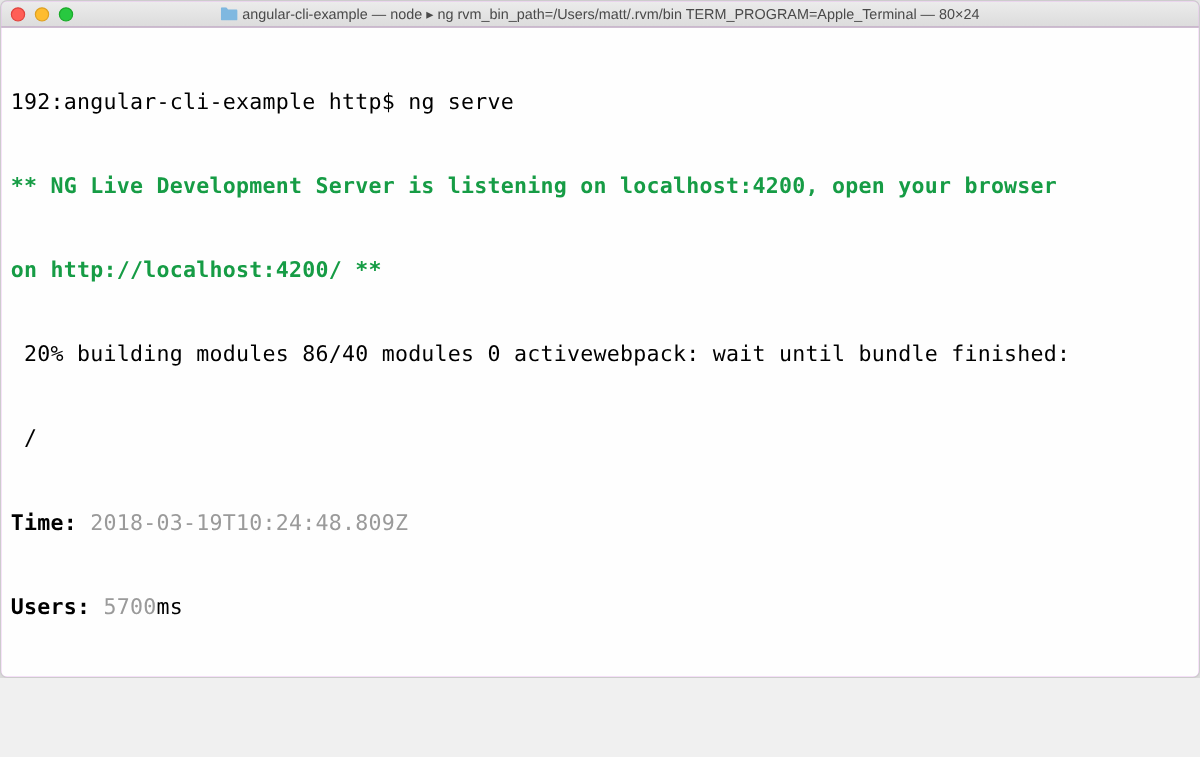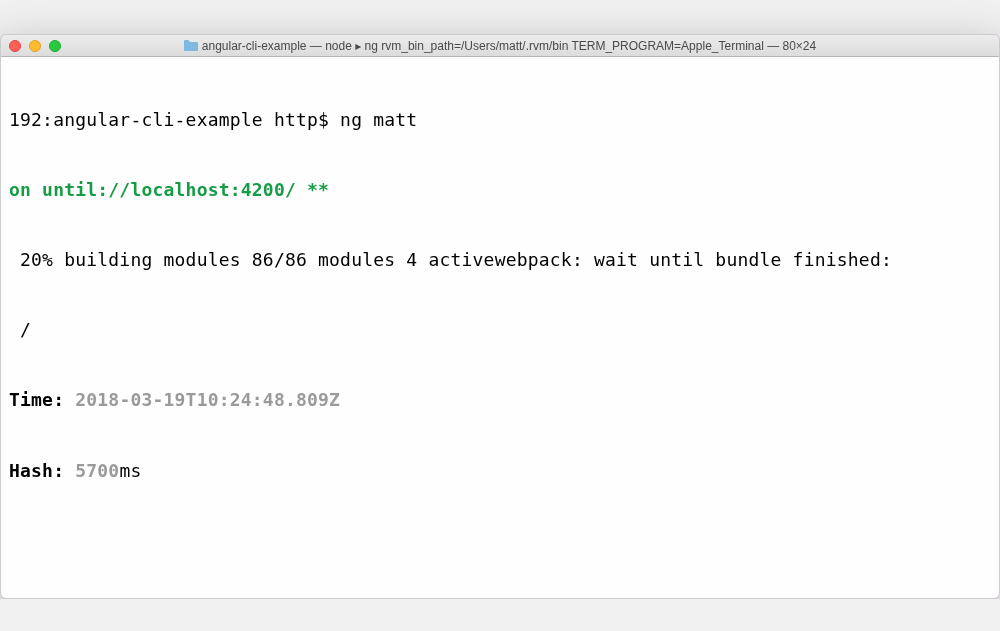--- a/index.html
+++ b/index.html
@@ -14,21 +14,20 @@
     .window {
       width: 1000px;
       height: 565px;
       background: #f0abfc;
       border-radius: 6px;
       box-shadow: 0 10px 40px rgba(0,0,0,0.25);
       overflow: hidden;
       display: flex;
       flex-direction: column;
       border: 1px solid #ccc;
-      margin-top: 34px;
     }
     .titlebar {
       height: 22px;
       background: linear-gradient(#ececec, #dcdcdc);
       border-bottom: 1px solid #b5b5b5;
       display: flex;
       align-items: center;
       padding: 0 8px;
       position: relative;
     }
@@ -66,21 +65,21 @@
       background: #fefefe;
       padding: 4px 8px;
       font-size: 18px;
       line-height: 1.3;
       color: #000;
       white-space: pre;
       overflow: hidden;
       letter-spacing: 0.2px;
     }
     .green { color: #169c45; font-weight: 600; }
-    .grey { color: #9a9a9a; font-weight: 700; }
+    .grey { color: #9a9a9a; font-weight: 400; }
     .bold { font-weight: 600; }
     .row { display: block; }
   </style>
 </head>
 <body>
 
 <div class="window">
   <div class="titlebar">
     <div class="traffic-lights">
       <div class="tl red"></div>
@@ -91,26 +90,27 @@
       <span class="folder-icon">
         <svg width="14" height="11" viewBox="0 0 14 11">
           <path d="M0 2 L0 10 Q0 11 1 11 L13 11 Q14 11 14 10 L14 3 Q14 2 13 2 L6 2 L5 0.5 Q4.8 0 4 0 L1 0 Q0 0 0 1 Z" fill="#7fb8e0"></path>
         </svg>
       </span>
       <span>angular-cli-example — node ▸ ng rvm_bin_path=/Users/matt/.rvm/bin TERM_PROGRAM=Apple_Terminal — 80×24</span>
     </div>
   </div>
 
   <div class="terminal-body">
-    <div class="row"><span>192:angular-cli-example http$ </span><span>ng matt</span></div>
-    <div class="row"><span class="green">on until://localhost:4200/ **</span></div>
-    <div class="row"><span> 20% building modules 86/86 modules 4 active</span><span>webpack: wait until bundle finished:</span></div>
+    <div class="row"><span>192:angular-cli-example http$ </span><span>ng serve</span></div>
+    <div class="row"><span class="green">** NG Live Development Server is listening on localhost:4200, open your browser </span></div>
+    <div class="row"><span class="green">on http://localhost:4200/ **</span></div>
+    <div class="row"><span> 20% building modules 86/40 modules 0 active</span><span>webpack: wait until bundle finished:</span></div>
     <div class="row"><span> /</span></div>
     <div class="row"><span class="bold">Time: </span><span class="grey">2018-03-19T10:24:48.809Z</span></div>
-    <div class="row"><span class="bold">Hash: </span><span class="grey">5700</span><span>ms</span></div>
+    <div class="row"><span class="bold">Users: </span><span class="grey">5700</span><span>ms</span></div>
 
     
 
     
     
     
     
     
 
     

